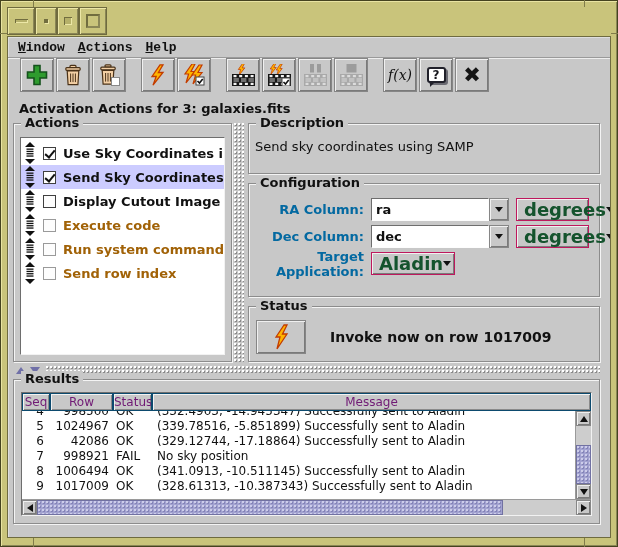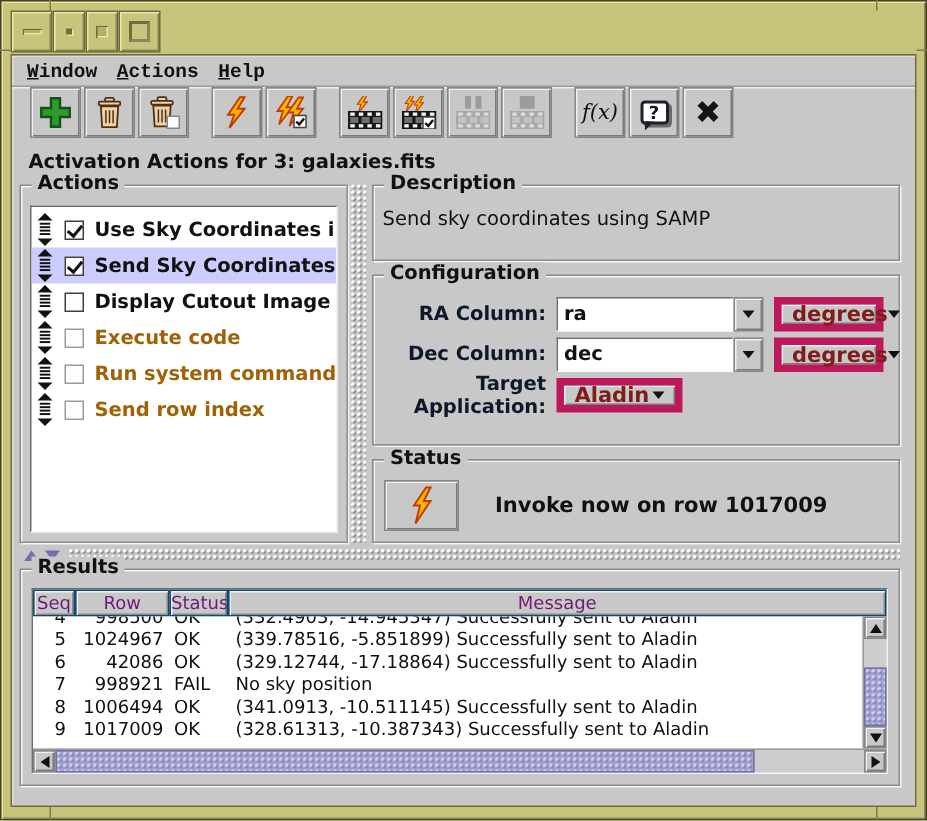--- a/index.html
+++ b/index.html
@@ -76,31 +76,31 @@
   .cb{flex:none;position:relative;width:13px;height:13px;background:#fdfdfd;border:1px solid #3f3f3f;}
   .action-item.disabled .cb{border-color:#9a9a9a;}
   .cb.checked::after{content:'';position:absolute;left:3px;top:0px;width:4px;height:8px;
     border-right:2px solid #111;border-bottom:2px solid #111;transform:rotate(40deg);}
 
   .desc-group{height:52px;}
   .desc-text{padding:15px 6px 0 6px;font-size:13px;color:#111;white-space:nowrap;overflow:hidden;}
 
   .config-group{height:117px;margin-top:9px;padding-top:14px;}
   .cfg-row{display:flex;align-items:center;height:24px;margin-bottom:3px;}
-  .cfg-label{width:122px;text-align:right;font-size:13px;font-weight:bold;color:#0f172a;padding-right:7px;flex:none;}
+  .cfg-label{width:122px;text-align:right;font-size:13px;font-weight:bold;color:#0369a1;padding-right:7px;flex:none;}
   .combo-ed{display:flex;width:138px;height:23px;flex:none;}
   .combo-ed input{flex:1;min-width:0;border:1px solid;border-color:#6e6e6e #fdfdfd #fdfdfd #6e6e6e;
     font:bold 13px "DejaVu Sans","Liberation Sans",sans-serif;padding:0 4px;background:#fff;color:#111;outline:none;}
   .arrowbtn{width:20px;flex:none;background:var(--bg,#c8c8c8);border:1px solid #868686;
     box-shadow:inset 1px 1px 0 #f0f0f0, inset -1px -1px 0 #7a7a7a;display:flex;align-items:center;justify-content:center;}
   .tri-down{width:0;height:0;border-left:4px solid transparent;border-right:4px solid transparent;border-top:5px solid #111;}
-  .dropdown{height:23px;background:var(--bg,#c8c8c8);border:5px solid #be185d;
+  .dropdown{height:23px;background:var(--bg,#c8c8c8);border:1px solid #be185d;
     box-shadow:inset 1px 1px 0 #f0f0f0, inset -1px -1px 0 #7a7a7a;
     display:flex;align-items:center;justify-content:space-between;
-    font-size:14px;font-weight:bold;color:#7f1d1d;padding:0 7px;}
+    font-size:18px;font-weight:bold;color:#14532d;padding:0 7px;}
   .unit-dd{width:73px;margin-left:7px;flex:none;}
   .app-dd{width:84px;flex:none;}
 
   .status-group{height:57px;margin-top:9px;}
   .status-row{display:flex;align-items:center;padding:13px 8px 0 7px;}
   .invoke-btn{width:50px;height:34px;background:var(--bg,#c8c8c8);border:1px solid #868686;
     box-shadow:inset 1px 1px 0 #f0f0f0, inset -1px -1px 0 #7a7a7a;
     display:flex;align-items:center;justify-content:center;flex:none;}
   .invoke-label{margin-left:24px;font-size:14px;font-weight:bold;color:#111;white-space:nowrap;}
 

